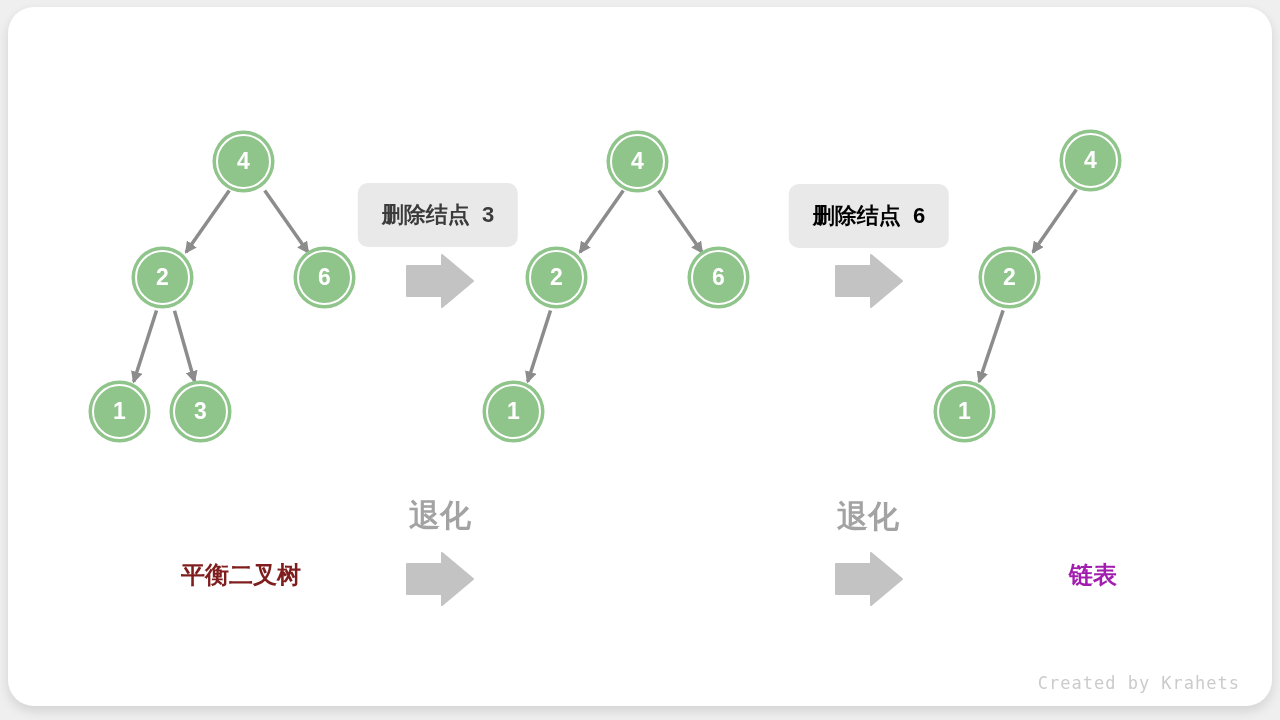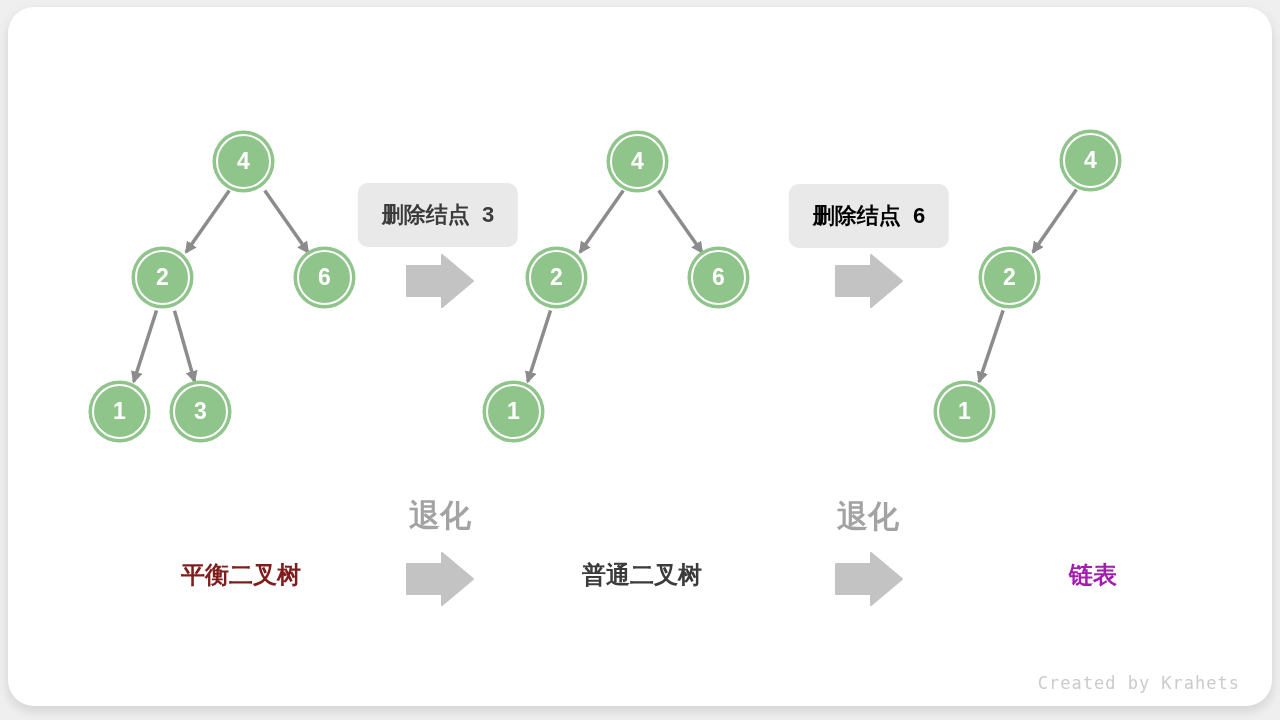--- a/index.html
+++ b/index.html
@@ -139,15 +139,14 @@
       <span style="color: rgb(255, 255, 255);">2</span>
     </div>
     <div class="node" style="left: 937px; top: 384px; background: rgb(143, 196, 139); box-shadow: rgb(143, 196, 139) 0px 0px 0px 3.5px;">
       <span style="color: rgb(255, 255, 255);">1</span>
     </div>
     <div class="step-label" style="left: 438px; top: 215px; color: rgb(59, 59, 59); background: rgb(233, 233, 233);">删除结点  3</div>
     <div class="step-label" style="left: 869px; top: 216px; color: #000000; background: rgb(233, 233, 233);">删除结点  6</div>
     <div class="degrade-label" style="left: 440px; top: 516px; color: rgb(163, 163, 163);">退化</div>
     <div class="degrade-label" style="left: 868px; top: 517px; color: rgb(163, 163, 163);">退化</div>
     <div class="stage-label" style="left: 241px; top: 575px; color: #7f1d1d;">平衡二叉树</div>
-    <div class="stage-label" style="left: 642px; top: 575px; color: rgb(59, 59, 59);">普通二叉树</div>
     <div class="stage-label" style="left: 1093px; top: 575px; color: #a21caf;">链表</div>
   </div>
 
 </body></html>

